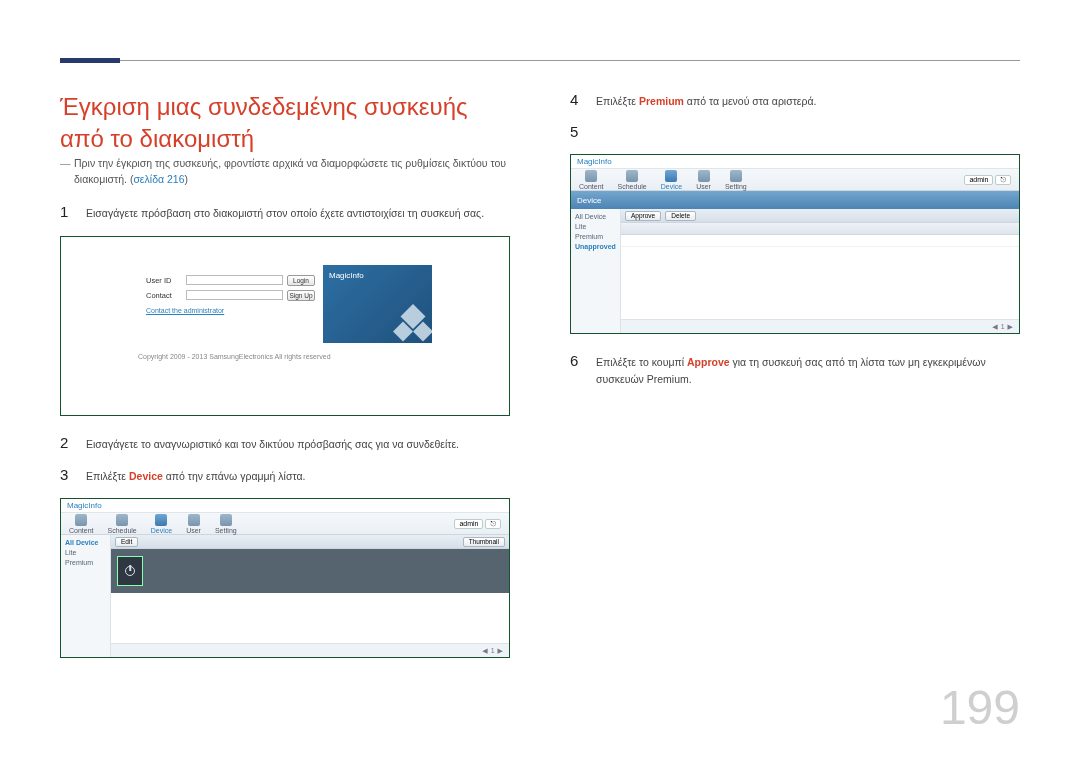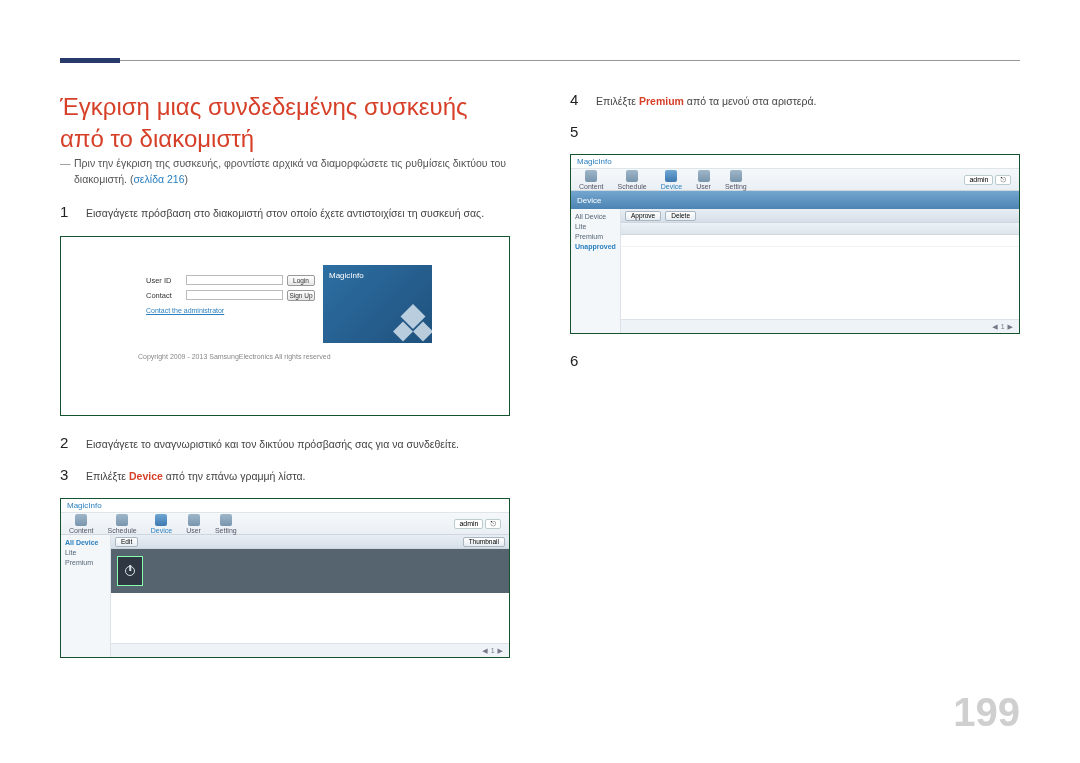--- a/index.html
+++ b/index.html
@@ -203,21 +203,21 @@
   .srv-tablerow {
     height:12px; border-bottom:1px solid #eef2f5;
   }
   .srv-bighead {
     height:18px; background:linear-gradient(#74a6cf,#4c84b4);
     color:#fff; display:flex; align-items:center; padding:0 6px; font-size:8px;
   }
   
   .page-number {
     position:absolute; right:60px; bottom:28px;
-    font-size:40px; color:#cfcfcf; font-weight:700;
+    font-size:48px; color:#cfcfcf; font-weight:400;
   }
 </style>
 </head>
 <body>
 
 <div class="page">
   <div class="top-rule"></div>
 
   <div class="columns">
 
@@ -396,19 +396,22 @@
               <div class="srv-tablerow"></div>
               <div class="srv-blank"></div>
               <div class="srv-pager">◀ <span>1</span> ▶</div>
             </div>
           </div>
         </div>
       </div>
 
       <div class="step">
         <div class="step-num">6</div>
+        <div class="step-text">
+          <span>Επιλέξτε το κουμπί </span><span class="kw">Approve</span><span> για τη συσκευή σας από τη λίστα των μη εγκεκριμένων συσκευών Premium.</span>
+        </div>
       </div>
 
     </div>
   </div>
 
   <div class="page-number">199</div>
 </div>
 
 </body></html>

